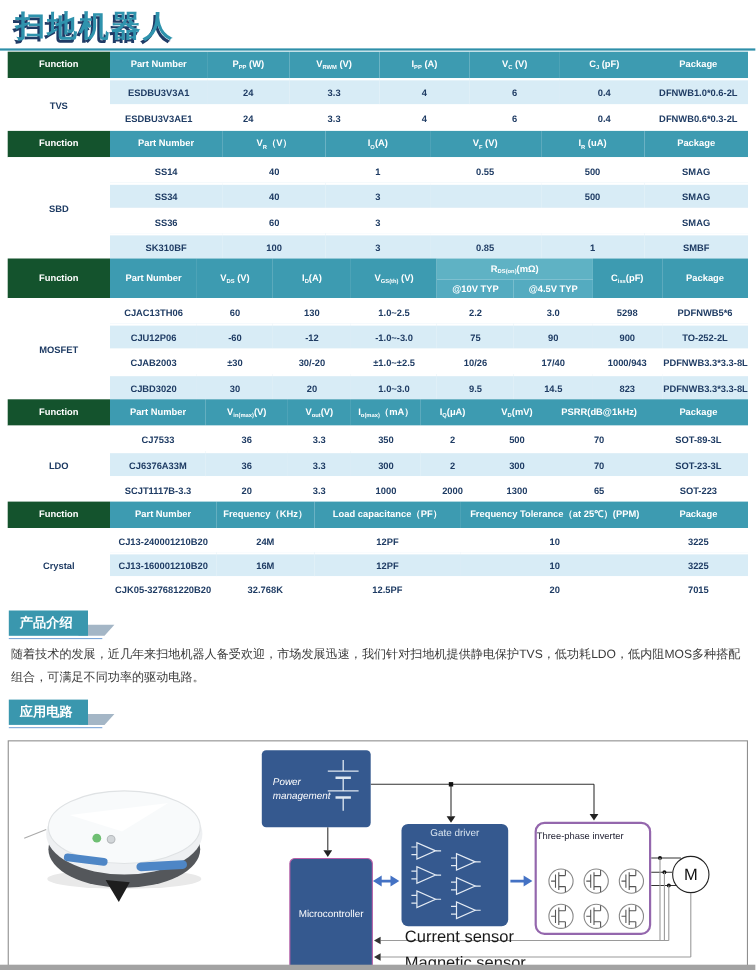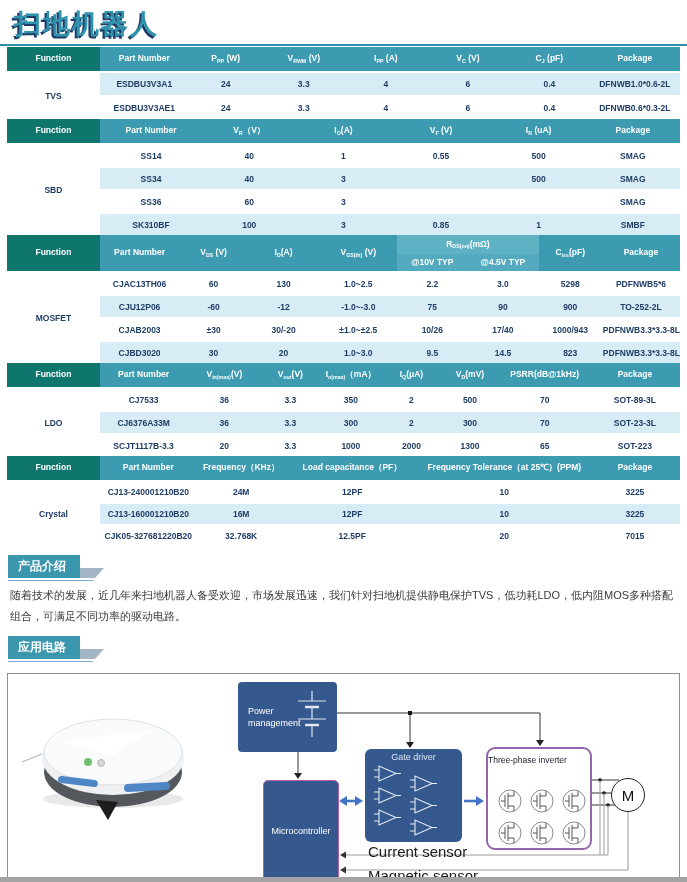--- a/index.html
+++ b/index.html
@@ -8,21 +8,21 @@
   
   .title-wrap{padding:6px 0 0 14px;}
   .page-title{display:inline-block;font-size:27px;font-weight:bold;letter-spacing:2px;
       color:#2f93ad;text-shadow:-2px 2px 0 #1f3b66;}
   .title-rule{border-bottom:2px solid #2e8fa9;margin-top:2px;}
   
   .tables{margin:1px 7px 0 7px;}
   table.spec{border-collapse:separate;border-spacing:0;table-layout:fixed;width:673px;}
   table.spec th{background:#3d9bb1;color:#fff;font-size:8.5px;font-weight:bold;
       height:24px;padding:0 1px;text-align:center;line-height:1.15;}
-  table.spec th.fn-h{background:#0f766e;}
+  table.spec th.fn-h{background:#14532d;}
   table.spec th.group{background:#5fb2c4;height:19px;}
   table.spec th.gsub{background:#54abc0;height:17px;font-weight:bold;}
   table.spec td{font-size:8.5px;font-weight:bold;color:#1f3c64;text-align:center;
       height:21px;padding:0 1px;border-top:2px solid #fff;background:#fff;
       overflow:hidden;white-space:nowrap;}
   table.spec td.alt{background:#d8ecf6;}
   table.spec td.fn{background:#fff;}
   table.t0 td{height:22px;}
   table.t4 td{height:20px;}
   sub{font-size:0.62em;vertical-align:baseline;position:relative;top:0.3em;}
@@ -33,21 +33,21 @@
       background:#a4b6c6;transform:skewX(-42deg);transform-origin:bottom left;z-index:-1;}
   .badge::after{content:"";position:absolute;left:0;bottom:-3px;width:118%;height:1px;
       background:#7da7d9;}
   .badge-row{margin-top:9px;position:relative;z-index:0;}
   .para{margin:7px 10px 0 10px;font-size:11px;color:#3a3a3a;line-height:21px;}
   
   .frame{position:relative;margin:14px 7px 0 7px;width:671px;height:211px;
       border:1px solid #8f8f8f;background:#fff;}
   .wires{position:absolute;left:0;top:0;}
   .blk{position:absolute;background:#35598f;border-radius:4px;color:#fff;}
-  .pm{left:230px;top:8px;width:99px;height:70px;}
+  .pm{left:230px;top:8px;width:99px;height:70px;font-style:italic;}
   .pm-label{position:absolute;left:10px;top:23px;width:60px;font-size:9px;line-height:1.35;}
   .battery{position:absolute;right:5px;top:9px;}
   .mcu{left:255px;top:106px;width:74px;height:100px;border:1px solid #b85fa8;
       border-radius:5px;display:flex;align-items:center;justify-content:center;
       font-size:9px;text-align:center;}
   .gd{left:357px;top:75px;width:97px;height:93px;border-radius:6px;}
   .gd-label{text-align:center;font-size:9px;color:#d8e4f0;margin-top:3px;}
   .amps{position:absolute;left:4px;top:15px;}
   .inv{position:absolute;left:478px;top:73px;width:106px;height:103px;background:#fff;
       border:2px solid #9467ad;border-radius:9px;box-sizing:border-box;}

